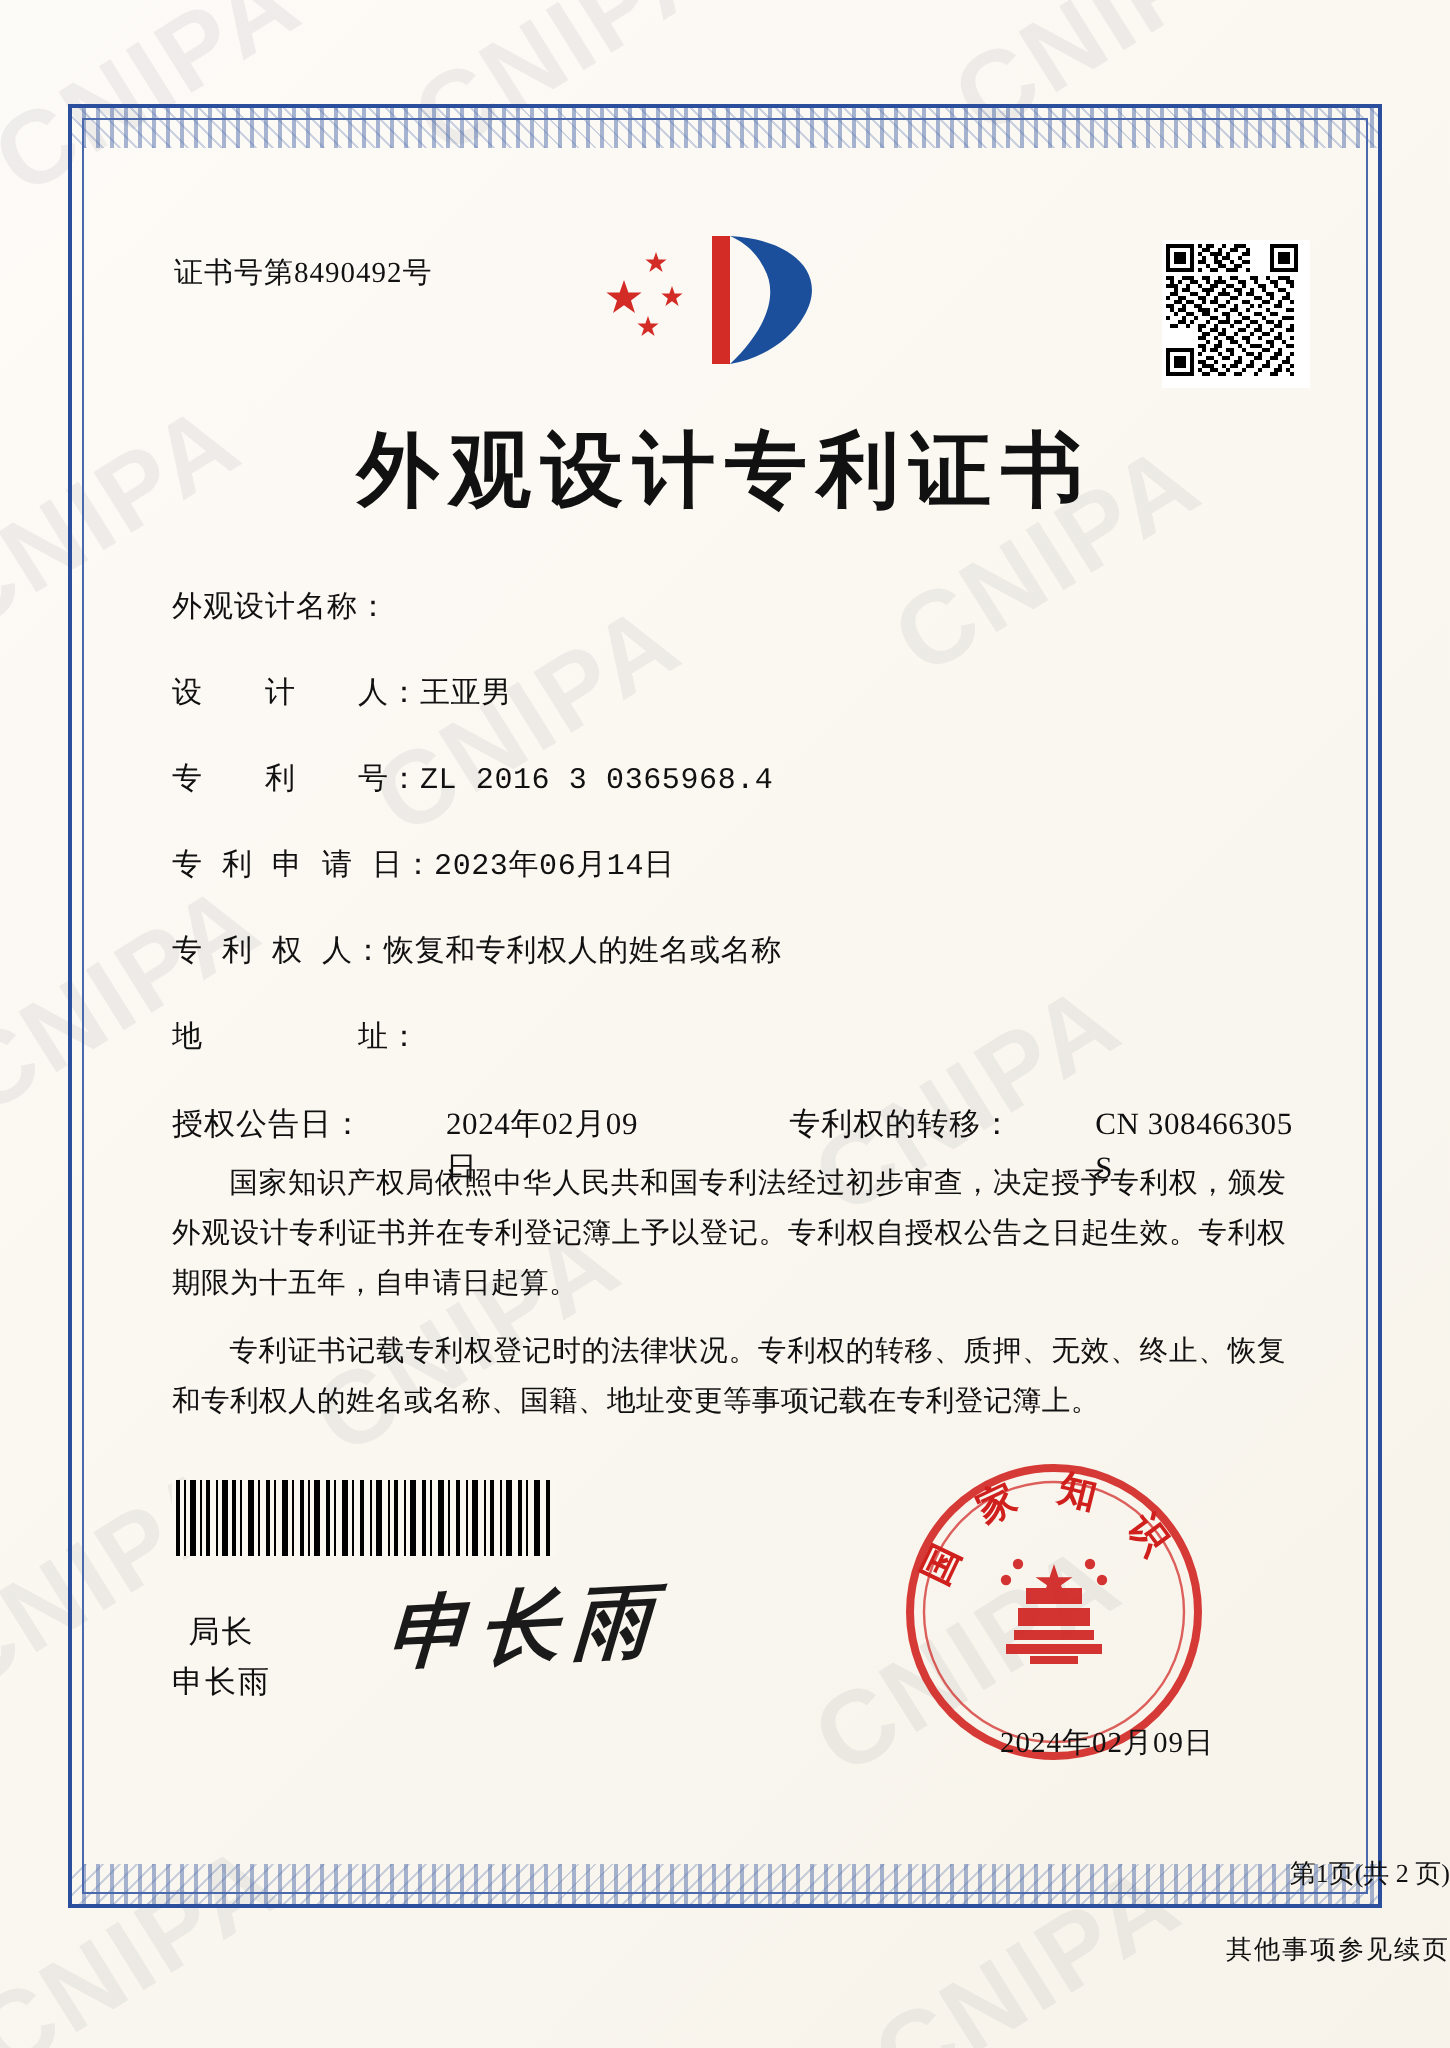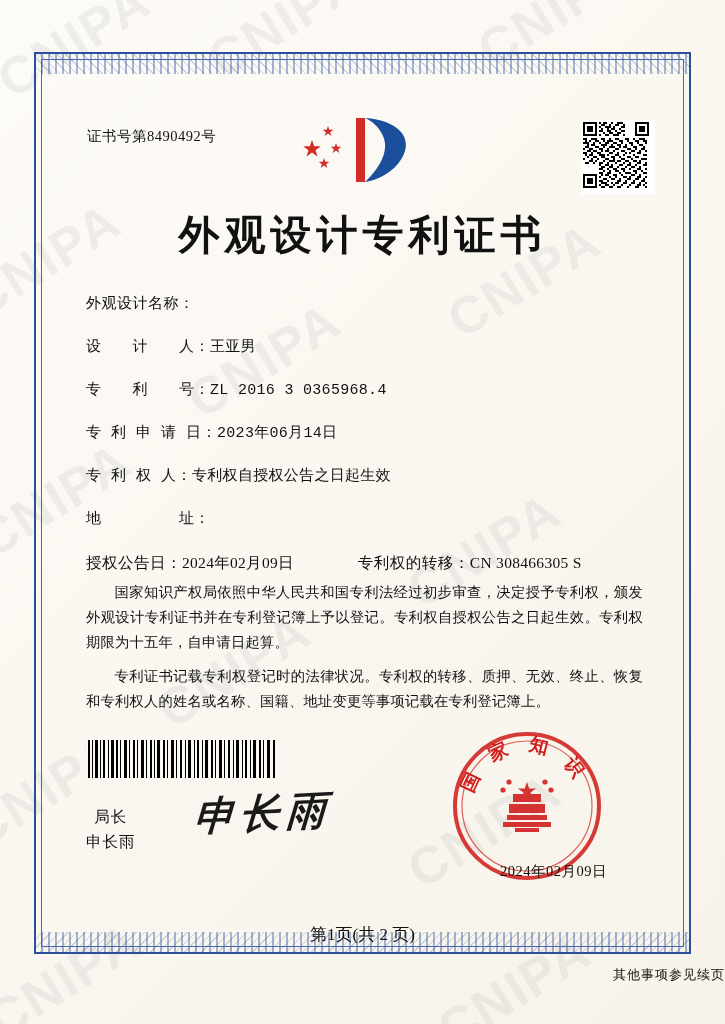--- a/index.html
+++ b/index.html
@@ -171,21 +171,21 @@
   }
   .field-value.wrap { max-width: 360px; }
 
   .row-split {
     display: flex;
     align-items: flex-start;
     font-size: 15.5px;
     line-height: 22px;
     margin-bottom: 21px;
   }
-  .row-split .seg { display: flex; }
+  .row-split .seg { display: flex; gap: 41px; }
   .row-split .seg.second { margin-left: 64px; }
 
   .paragraphs {
     position: absolute;
     left: 26px;
     right: 22px;
     top: 500px;
     font-size: 14.3px;
     line-height: 25px;
     color: #111;
@@ -247,22 +247,22 @@
     color: #111;
     letter-spacing: .5px;
   }
 
   
   .page-num {
     position: absolute;
     left: 0;
     right: 0;
     bottom: 78px;
-    text-align: center;
-    font-size: 17px;
+    text-align: right;
+    font-size: 13px;
     color: #111;
     z-index: 4;
   }
   .footer-note {
     position: absolute;
     left: 0;
     right: 0;
     bottom: 40px;
     text-align: right;
     font-size: 13px;
@@ -573,21 +573,21 @@
         <span class="field-value">ZL 2016 3 0365968.4</span>
       </div>
 
       <div class="field-row">
         <span class="field-label">专 利 申 请 日：</span>
         <span class="field-value">2023年06月14日</span>
       </div>
 
       <div class="field-row">
         <span class="field-label">专 利 权 人：</span>
-        <span class="field-value">专利权自授权公告之日起生效</span>
+        <span class="field-value">恢复和专利权人的姓名或名称</span>
       </div>
 
       <div class="field-row">
         <span class="field-label">地　　　　　址：</span>
       </div>
 
       <div class="row-split">
         <span class="seg">
           <span class="field-label">授权公告日：</span>
           <span class="field-value">2024年02月09日</span>

